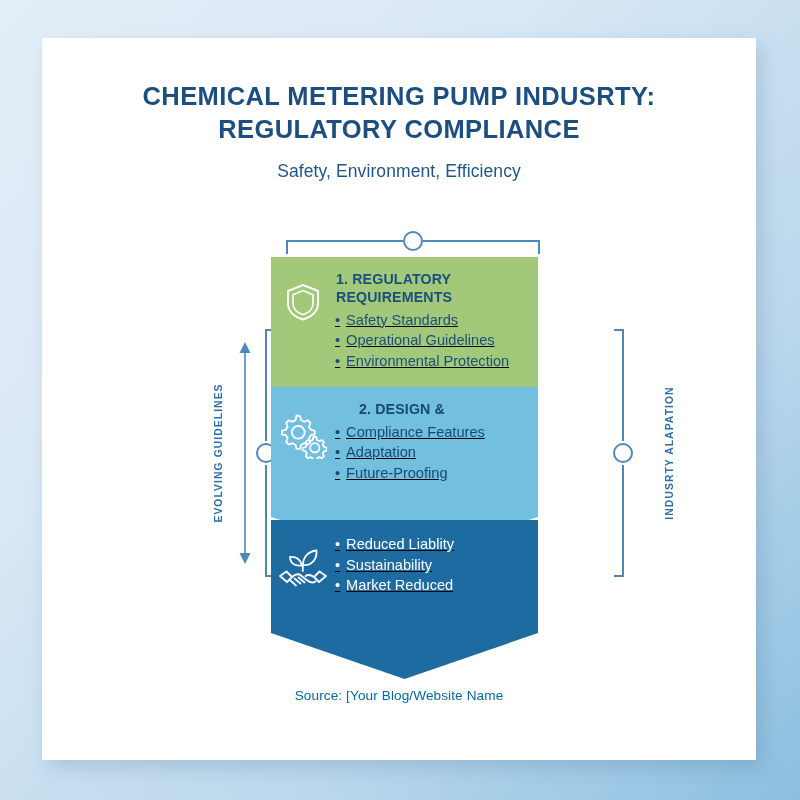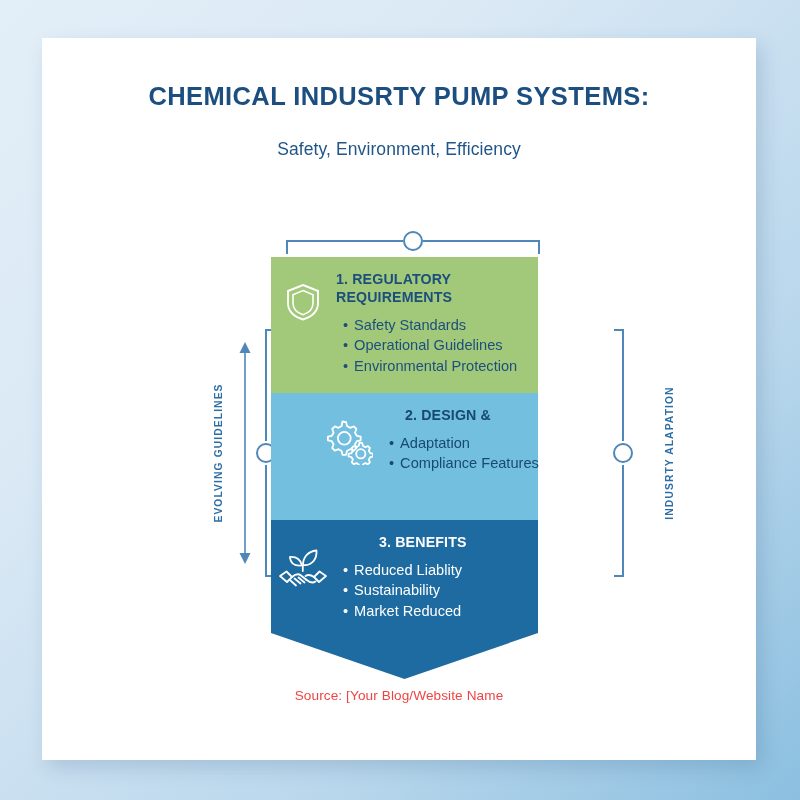--- a/index.html
+++ b/index.html
@@ -42,21 +42,21 @@
   }
   .title-line {
     font-size: 25.5px;
     font-weight: bold;
     letter-spacing: 0.4px;
     color: #1c4f80;
     line-height: 1.29;
     white-space: nowrap;
   }
   #subtitle {
-    margin-top: 26px;
+    margin-top: 15px;
     font-size: 17.5px;
     color: #1f5588;
     letter-spacing: 0.1px;
   }
 
   
   #top-bracket {
     position: absolute;
     left: 243px;
     top: 190px;
@@ -105,40 +105,41 @@
   }
   .chev-head {
     font-size: 14.2px;
     font-weight: bold;
     letter-spacing: 0.15px;
     line-height: 1.26;
     margin-bottom: 3px;
   }
   .chev-list {
     list-style: none;
-    margin: 8px;
+    margin: 0;
     padding: 0;
+    text-decoration: underline;
   }
   .chev-list li {
     font-size: 14.6px;
     line-height: 1.41;
     white-space: nowrap;
   }
   .chev-list li::before {
     content: "\2022";
     margin-right: 6px;
   }
 
   
   .step-1 .chev-head, .step-1 .chev-list li { color: #1d4f7c; }
   .step-2 .chev-head, .step-2 .chev-list li { color: #164a73; }
   .step-3 .chev-head, .step-3 .chev-list li { color: #ffffff; }
 
   .step-1 { top: 0px; }
-  .step-2 { top: 136px; padding-left: 46px; }
+  .step-2 { top: 130px; }
   .step-3 { top: 263px; }
 
   .step-1 .chev-head { padding-left: 1px; }
   .step-2 .chev-head { padding-left: 24px; }
   .step-3 .chev-head { padding-left: 44px; }
 
   
   .side {
     position: absolute;
     top: 290px;
@@ -161,33 +162,34 @@
   .vert-text.up   { transform: translate(-50%, -50%) rotate(-90deg); }
 
   
   #source {
     position: absolute;
     left: 0;
     top: 650px;
     width: 714px;
     text-align: center;
     font-size: 13.6px;
-    color: #ef4444;
+    color: #0369a1;
     letter-spacing: 0.1px;
   }
 </style>
 </head>
 <body>
 
 <div id="stage">
 
   <div id="card">
 
     <div id="header">
-      <div class="title-line">CHEMICAL INDUSRTY PUMP SYSTEMS:</div>
+      <div class="title-line">CHEMICAL METERING PUMP INDUSRTY:</div>
+      <div class="title-line">REGULATORY COMPLIANCE</div>
       <div id="subtitle">Safety, Environment, Efficiency</div>
     </div>
 
     <svg id="top-bracket" viewBox="0 0 256 30">
       <path d="M2 26 L2 13 L118 13 M138 13 L254 13 L254 26" fill="none" stroke="#4f87b8" stroke-width="2"></path>
       <circle cx="128" cy="13" r="9" fill="#ffffff" stroke="#4f87b8" stroke-width="2"></circle>
     </svg>
 
     <div id="side-left" class="side">
       <div id="label-left-wrap">
@@ -249,22 +251,23 @@
                 <path d="M17.5 2.5 l3.6 .6 .9 3.9 3.1 1.8 3.7-1.4 2.6 2.6 -1.4 3.7 1.8 3.1 3.9 .9 0 3.6 -3.9 .9 -1.8 3.1 1.4 3.7 -2.6 2.6 -3.7-1.4 -3.1 1.8 -.9 3.9 -3.6 0 -.9-3.9 -3.1-1.8 -3.7 1.4 -2.6-2.6 1.4-3.7 -1.8-3.1 -3.9-.9 0-3.6 3.9-.9 1.8-3.1 -1.4-3.7 2.6-2.6 3.7 1.4 3.1-1.8 z"></path>
                 <circle cx="19.3" cy="19.3" r="6.4"></circle>
                 <path d="M34.5 23.5 l2.7 .4 .7 2.9 2.3 1.4 2.8-1.1 1.9 1.9 -1.1 2.8 1.4 2.3 2.9 .7 0 2.7 -2.9 .7 -1.4 2.3 1.1 2.8 -1.9 1.9 -2.8-1.1 -2.3 1.4 -.7 2.9 -2.7 0 -.7-2.9 -2.3-1.4 -2.8 1.1 -1.9-1.9 1.1-2.8 -1.4-2.3 -2.9-.7 0-2.7 2.9-.7 1.4-2.3 -1.1-2.8 1.9-1.9 2.8 1.1 2.3-1.4 z"></path>
                 <circle cx="35.8" cy="34.8" r="4.6"></circle>
               </g>
             </svg>
           </div>
           <div class="chev-text">
             <div class="chev-head">2. DESIGN &amp;</div>
             <ul class="chev-list">
+              <li>Compliance Features</li>
               <li>Adaptation</li>
-              <li>Compliance Features</li>
+              <li>Future-Proofing</li>
             </ul>
           </div>
         </div>
       </div>
 
       <div class="chev step-3">
         <svg class="band" viewBox="0 0 267 172" width="267" height="172">
           <path d="M0 0 L267 0 L267 113 L133.5 159 L0 113 Z" fill="#1d6ba0"></path>
         </svg>
         <div class="chev-content">
@@ -279,21 +282,20 @@
                 <path d="M15 31 C18.5 28 21 27 24 29.5 L29 33.5"></path>
                 <path d="M37 31 C33.5 28.5 31.5 28 28.5 30"></path>
                 <path d="M13.5 34.5 L19 39.5"></path>
                 <path d="M17.5 32.5 L23.5 37.5"></path>
                 <path d="M21.5 31.5 L27.5 36.5"></path>
                 <path d="M29 33.5 C32 36 35 38 38.5 35.5"></path>
               </g>
             </svg>
           </div>
           <div class="chev-text">
-            <div class="chev-head">3. BENEFITS</div>
             <ul class="chev-list">
               <li>Reduced Liablity</li>
               <li>Sustainability</li>
               <li>Market Reduced</li>
             </ul>
           </div>
         </div>
       </div>
 
     </div>

